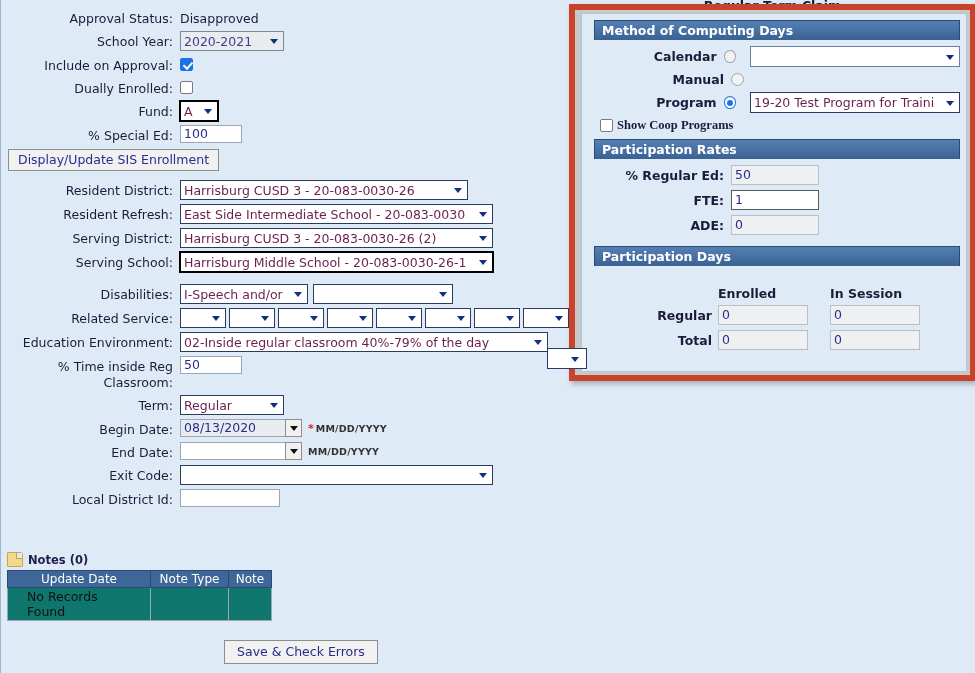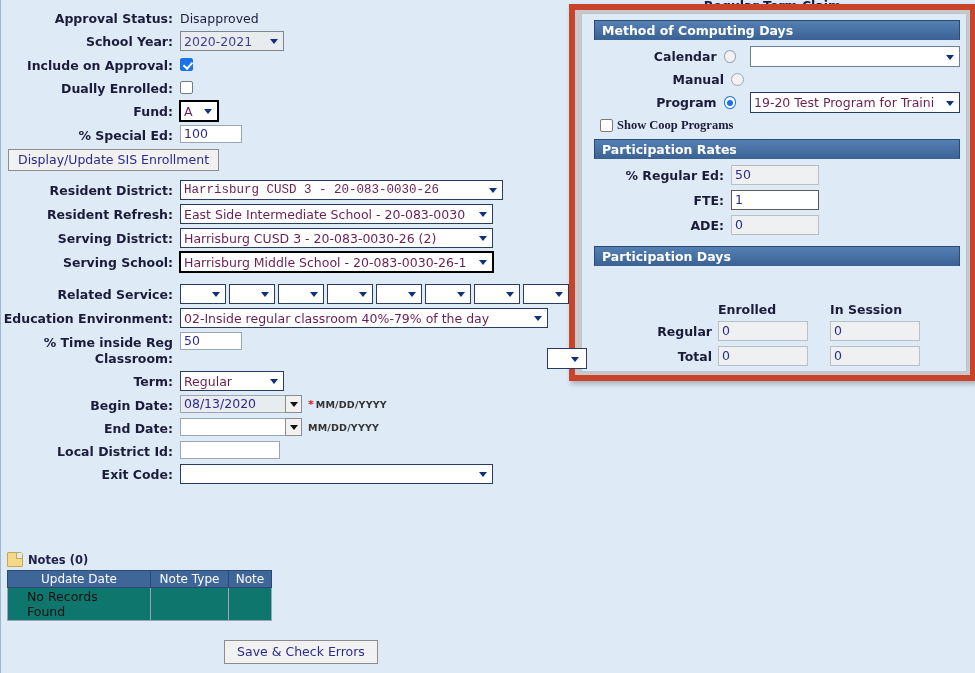--- a/index.html
+++ b/index.html
@@ -15,21 +15,21 @@
     position:absolute;left:0;top:0;width:975px;height:673px;
     background:#dfeaf7;
     border-left:1px solid #9fb6d0;
     box-sizing:border-box;
   }
   
   #left-form{position:absolute;left:0;top:0;width:600px;}
   .row{display:flex;align-items:flex-start;margin-bottom:4px;}
   .lbl{
     width:172px;text-align:right;padding-right:7px;
-    font-weight:bold;color:#1b1b3a;font-size:12.5px;
+    font-weight:normal;color:#1b1b3a;font-size:12.5px;
     line-height:16px;padding-top:3px;
     white-space:pre-line;
   }
   .fld{display:flex;align-items:center;gap:5px;}
 
   
   .txt{
     font-family:"DejaVu Sans","Liberation Sans",sans-serif;
     font-size:12.5px;color:#2b2b8f;
     border:1px solid #9aa6b4;
@@ -225,21 +225,21 @@
 
     <div class="row" style="margin-top:5px;margin-bottom:9px;">
       <div style="width:7px;"></div>
       <button class="btn">Display/Update SIS Enrollment</button>
     </div>
 
     <div class="row">
       <div class="lbl">Resident District:</div>
       <div class="fld">
         <span class="selwrap">
-          <select class="sel" style="width:323px;font-family:Liberation Mono, monospace;">
+          <select class="sel" style="width:288px;">
             <option>Harrisburg CUSD 3 - 20-083-0030-26</option>
           </select>
         </span>
       </div>
     </div>
 
     <div class="row">
       <div class="lbl">Resident Refresh:</div>
       <div class="fld">
         <span class="selwrap">
@@ -265,20 +265,35 @@
       <div class="lbl">Serving School:</div>
       <div class="fld">
         <span class="selwrap focus">
           <select class="sel" style="width:313px;">
             <option>Harrisburg Middle School - 20-083-0030-26-1</option>
           </select>
         </span>
       </div>
     </div>
 
+    <div class="row">
+      <div class="lbl">Disabilities:</div>
+      <div class="fld">
+        <span class="selwrap">
+          <select class="sel" style="width:128px;">
+            <option>I-Speech and/or</option>
+          </select>
+        </span>
+        <span class="selwrap">
+          <select class="sel" style="width:140px;">
+            <option></option>
+          </select>
+        </span>
+      </div>
+    </div>
 
     <div class="row">
       <div class="lbl">Related Service:</div>
       <div class="fld" style="gap:3px;" id="related-service-list">
           <span class="selwrap"><select class="sel" style="width: 46px;"><option></option></select></span>
           <span class="selwrap"><select class="sel" style="width: 46px;"><option></option></select></span>
           <span class="selwrap"><select class="sel" style="width: 46px;"><option></option></select></span>
           <span class="selwrap"><select class="sel" style="width: 46px;"><option></option></select></span>
           <span class="selwrap"><select class="sel" style="width: 46px;"><option></option></select></span>
           <span class="selwrap"><select class="sel" style="width: 46px;"><option></option></select></span>
@@ -330,34 +345,34 @@
     <div class="row">
       <div class="lbl">End Date:</div>
       <div class="fld" style="gap:0;">
         <input class="txt" style="width: 106px;" value="">
         <span class="datebtn"></span>
         <span class="hint" style="margin-left:6px;">MM/DD/YYYY</span>
       </div>
     </div>
 
     <div class="row">
-      <div class="lbl">Local District Id:</div>
-      <div class="fld">
-        <input class="txt" style="width: 100px;" value="">
-      </div>
-    </div>
-
-    <div class="row">
       <div class="lbl">Exit Code:</div>
       <div class="fld">
         <span class="selwrap">
           <select class="sel" style="width:313px;">
             <option></option>
           </select>
         </span>
+      </div>
+    </div>
+
+    <div class="row">
+      <div class="lbl">Local District Id:</div>
+      <div class="fld">
+        <input class="txt" style="width: 100px;" value="">
       </div>
     </div>
   </div>
 
   <div id="notes-block">
     <div class="notes-hdr">
       <span class="folder-icon"></span>
       <span>Notes (0)</span>
     </div>
     <table class="notes">
@@ -428,21 +443,21 @@
         <div class="prow">
           <div class="plbl">FTE:</div>
           <input class="txt" style="width: 88px; height: 20px; line-height: 20px; border-color: rgb(90, 90, 90);" value="1">
         </div>
         <div class="prow">
           <div class="plbl">ADE:</div>
           <input class="txt ro" style="width: 88px; height: 20px; line-height: 20px;" readonly="" value="0">
         </div>
       </div>
 
-      <div class="sec-hdr" style="margin:0 6px 16px 12px;">Participation Days</div>
+      <div class="sec-hdr" style="margin:0 6px 0 12px;">Participation Days</div>
       <div class="sec-body" style="margin:0 6px 0 12px;">
         <div class="pd-head">
           <div class="sp"></div>
           <div class="c">Enrolled</div>
           <div class="c">In Session</div>
         </div>
         <div class="pd-row">
           <div class="rl">Regular</div>
           <div class="c"><input class="txt ro" style="width: 90px; height: 20px; line-height: 20px;" readonly="" value="0"></div>
           <div class="c"><input class="txt ro" style="width: 90px; height: 20px; line-height: 20px;" readonly="" value="0"></div>

